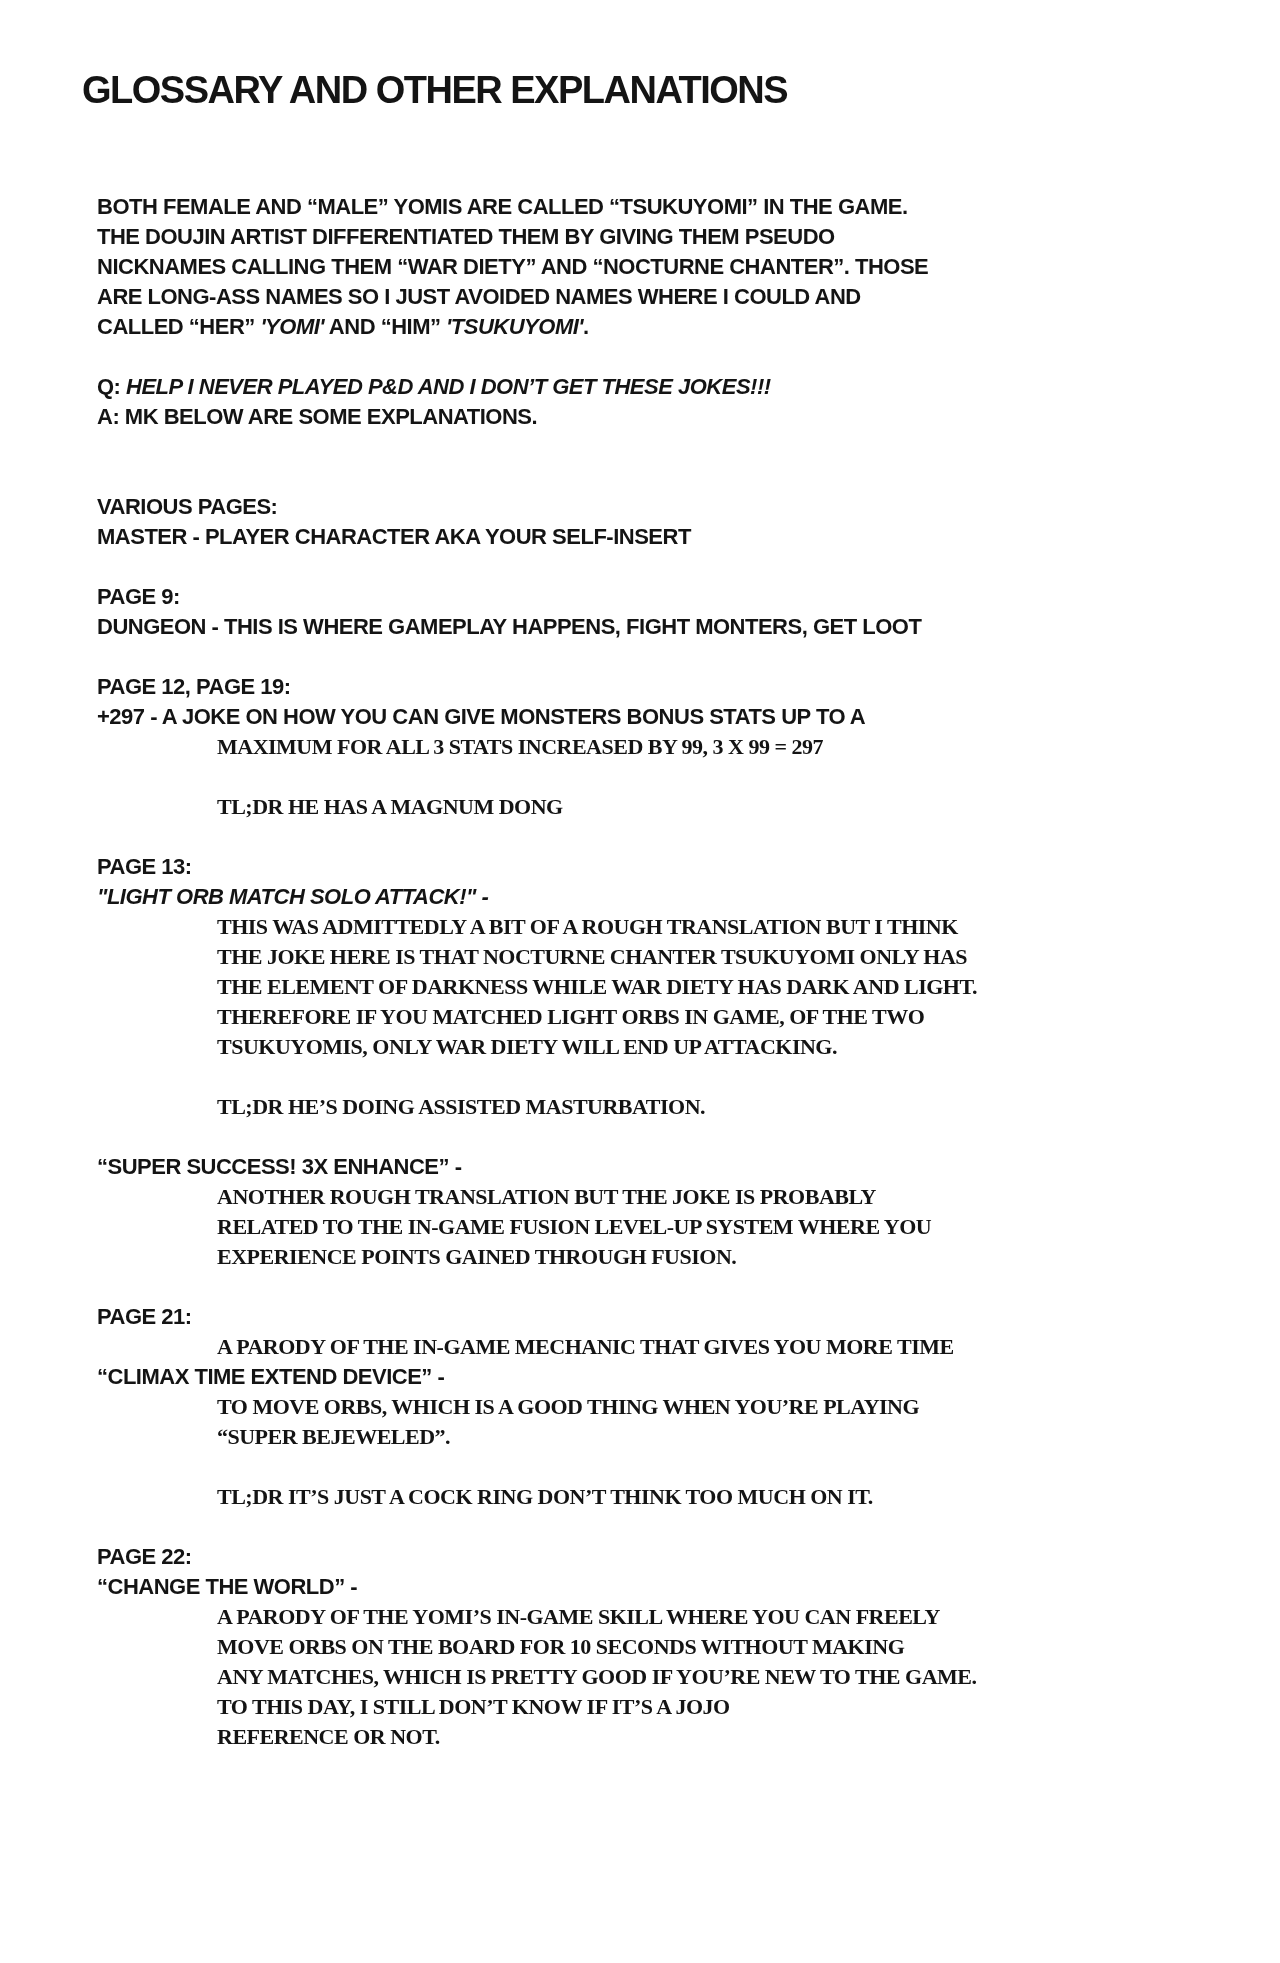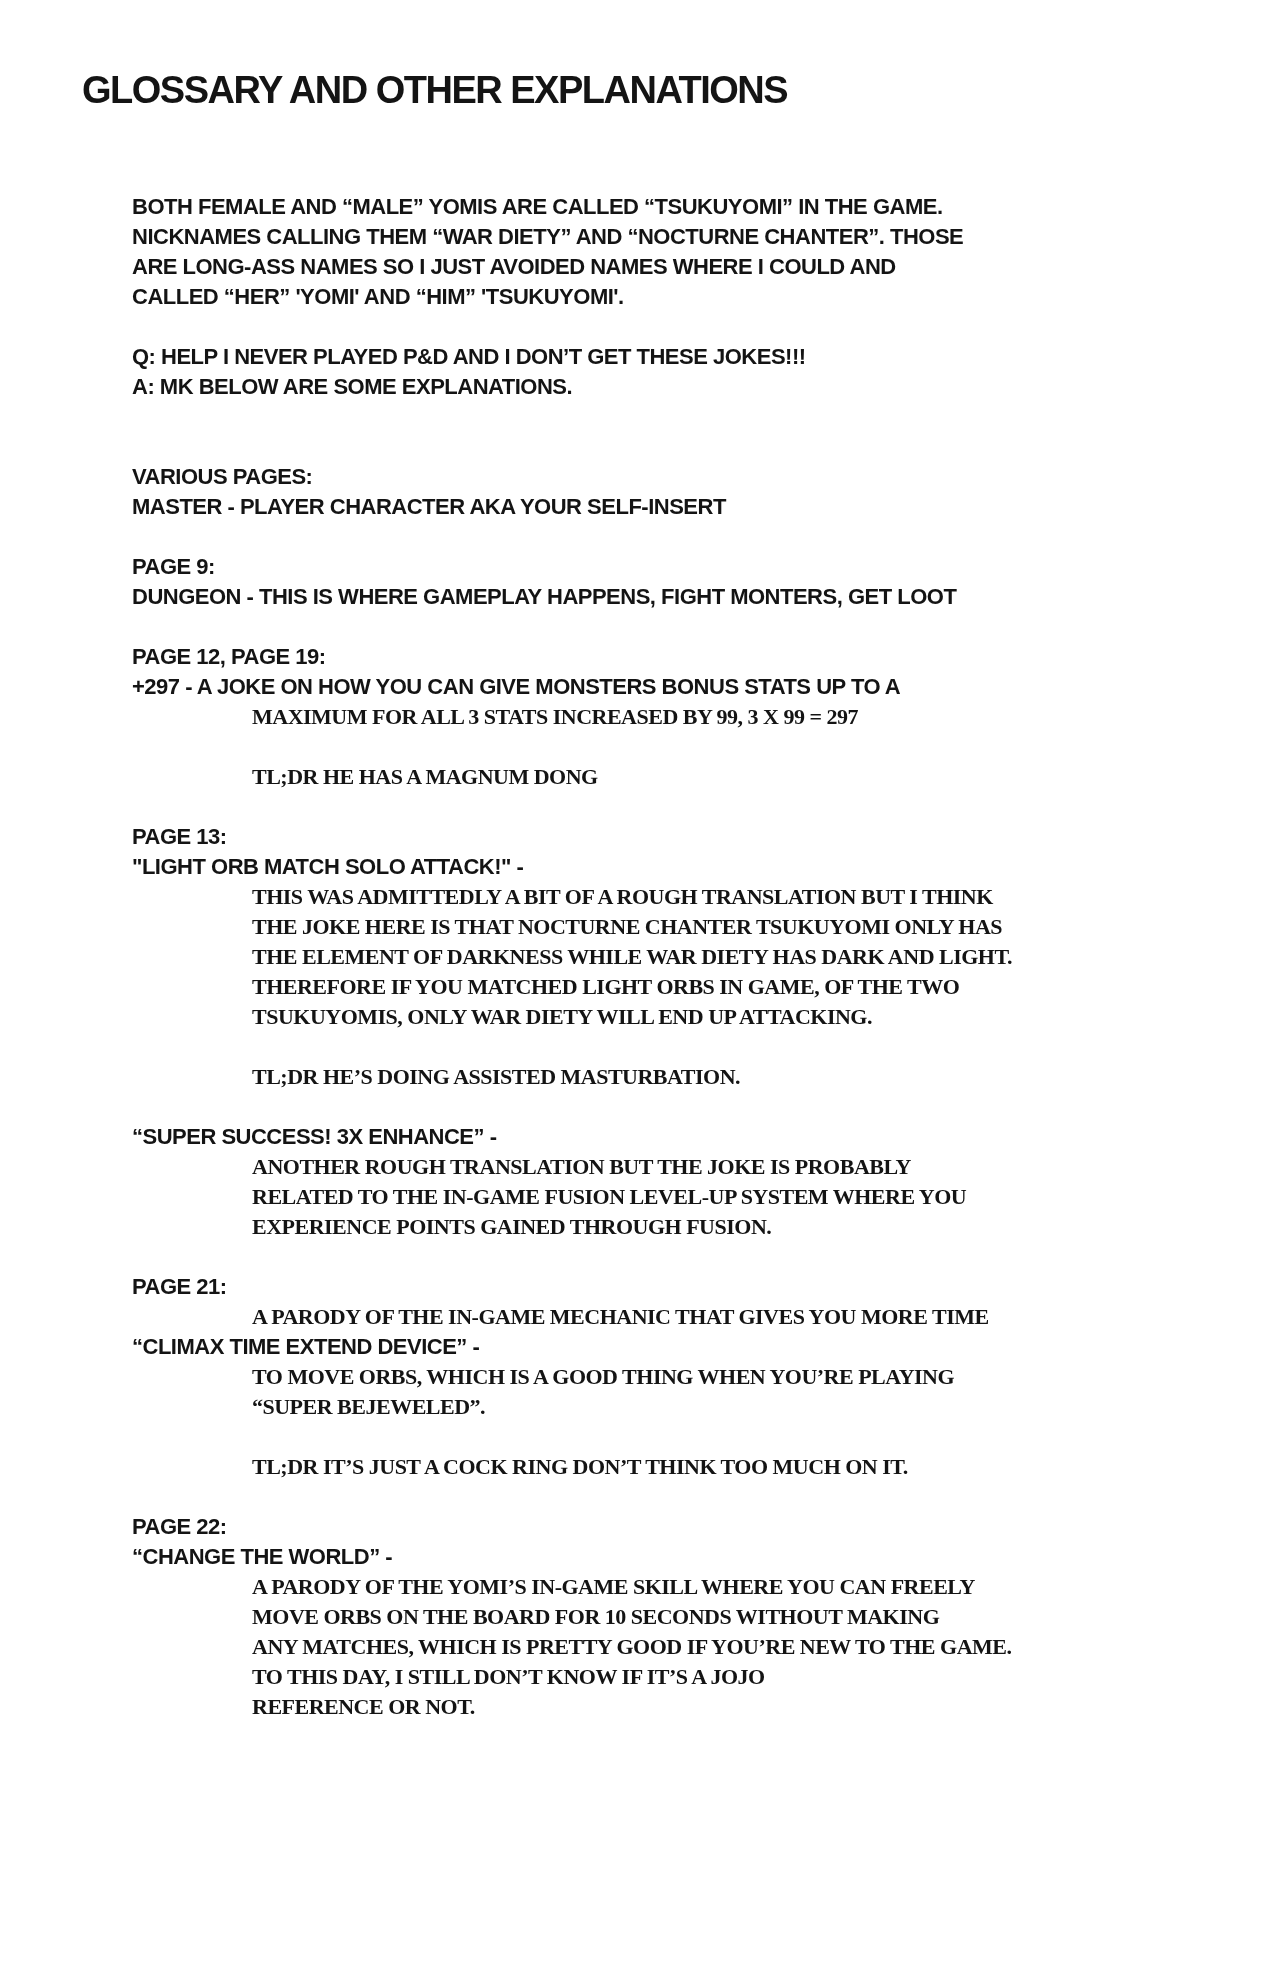--- a/index.html
+++ b/index.html
@@ -27,34 +27,34 @@
   }
   .body-text {
     margin-top: 80px;
   }
   .line {
     font-size: 22px;
     font-weight: 700;
     letter-spacing: -0.5px;
     line-height: 30px;
     white-space: pre;
-    margin-left: 35px;
   }
   .line.indent1 { padding-left: 120px; font-family: Liberation Serif, serif; }
   .line.gap1 { margin-top: 30px; }
   .line.gap2 { margin-top: 60px; }
-  .seg.i { }
+  .seg.i { font-style: italic; }
 </style>
 </head>
 <body>
 
 <div class="page">
   <h1 class="title">GLOSSARY AND OTHER EXPLANATIONS</h1>
   <div class="body-text">
       <div class="line"><span class="seg">BOTH FEMALE AND “MALE” YOMIS ARE CALLED “TSUKUYOMI” IN THE GAME.</span></div>
+      <div class="line"><span class="seg">THE DOUJIN ARTIST DIFFERENTIATED THEM BY GIVING THEM PSEUDO</span></div>
       <div class="line"><span class="seg">NICKNAMES CALLING THEM “WAR DIETY” AND “NOCTURNE CHANTER”. THOSE</span></div>
       <div class="line"><span class="seg">ARE LONG-ASS NAMES SO I JUST AVOIDED NAMES WHERE I COULD AND</span></div>
       <div class="line"><span class="seg">CALLED “HER” </span><span class="seg i">'YOMI'</span><span class="seg"> AND “HIM” </span><span class="seg i">'TSUKUYOMI'</span><span class="seg">.</span></div>
       <div class="line gap1"><span class="seg">Q: </span><span class="seg i">HELP I NEVER PLAYED P&amp;D AND I DON’T GET THESE JOKES!!!</span></div>
       <div class="line"><span class="seg">A: MK BELOW ARE SOME EXPLANATIONS.</span></div>
       <div class="line gap2"><span class="seg">VARIOUS PAGES:</span></div>
       <div class="line"><span class="seg">MASTER - PLAYER CHARACTER AKA YOUR SELF-INSERT</span></div>
       <div class="line gap1"><span class="seg">PAGE 9:</span></div>
       <div class="line"><span class="seg">DUNGEON - THIS IS WHERE GAMEPLAY HAPPENS, FIGHT MONTERS, GET LOOT</span></div>
       <div class="line gap1"><span class="seg">PAGE 12, PAGE 19:</span></div>

